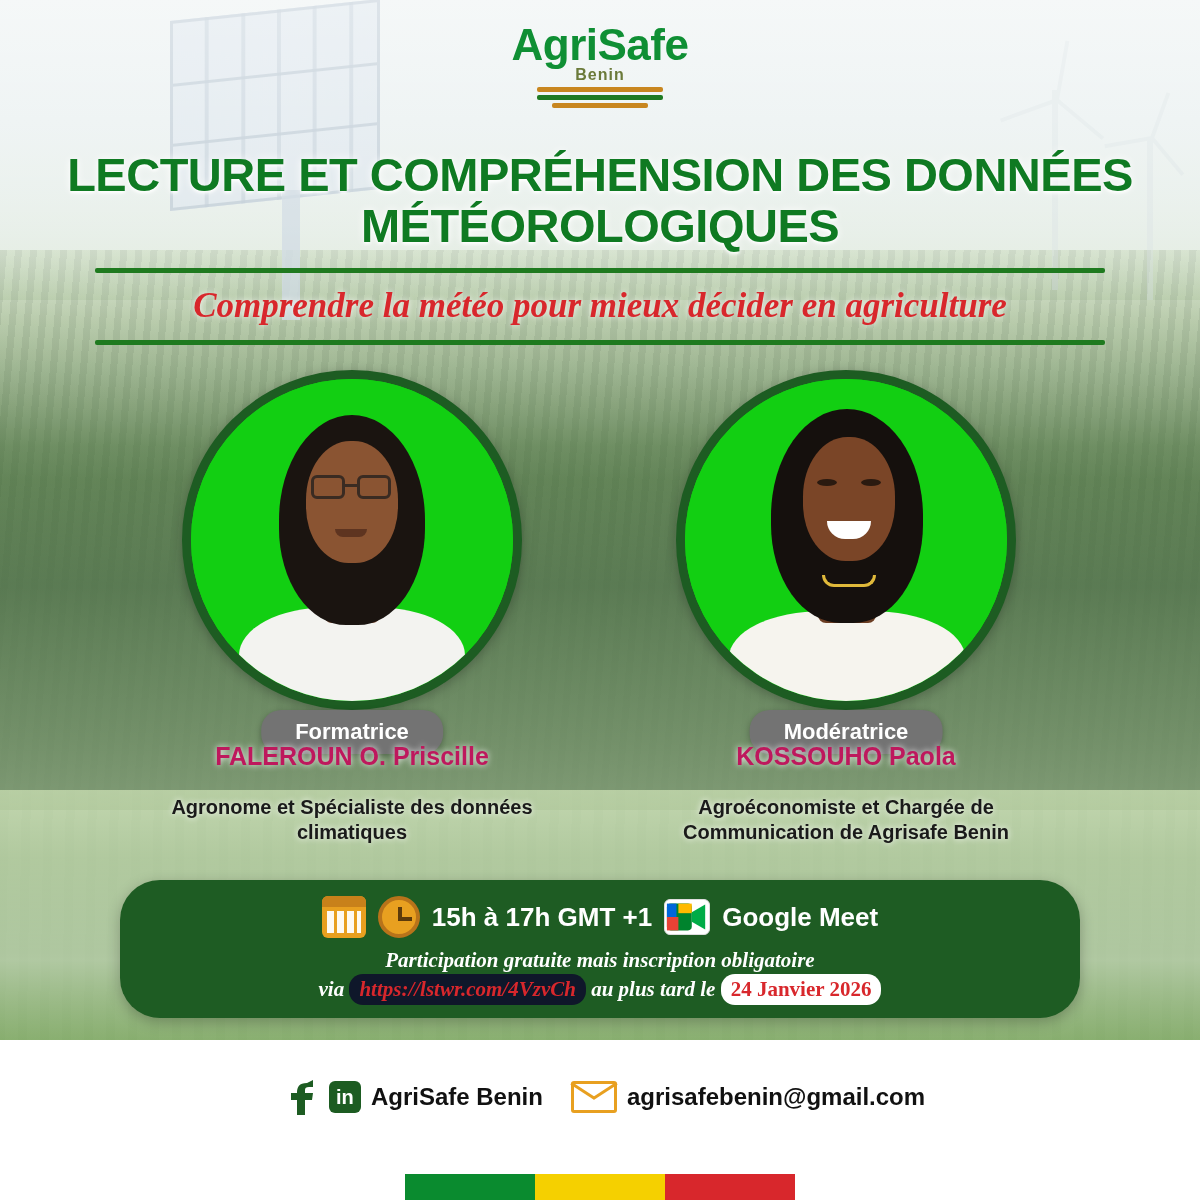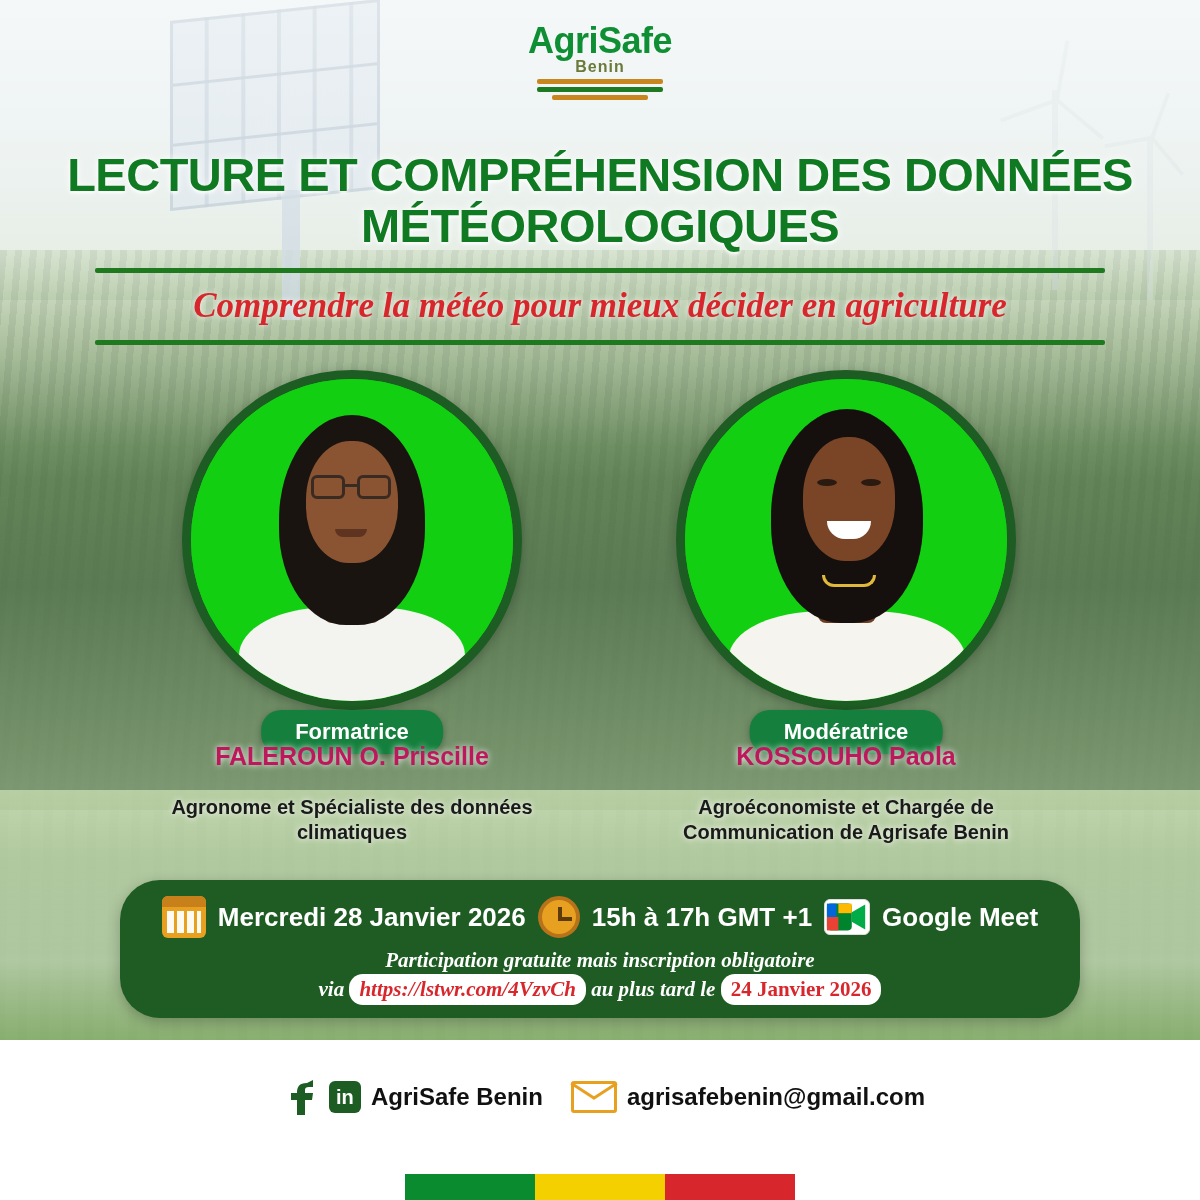--- a/index.html
+++ b/index.html
@@ -58,21 +58,21 @@
   .turbine { position: absolute; opacity: .38; }
   .turbine .mast { position:absolute; bottom:0; left:50%; width:6px; margin-left:-3px; background:#c9d5d8; }
   .turbine .blade { position:absolute; left:50%; top:0; width:4px; background:#c9d5d8; transform-origin: 50% 100%; }
 
   
   .logo {
     position: absolute; left: 0; right: 0; top: 20px;
     text-align: center;
   }
   .logo-text {
-    font-size: 36px; font-weight: bold; letter-spacing: -0.5px;
+    font-size: 44px; font-weight: bold; letter-spacing: -0.5px;
     color: #0a8b2f; display: inline-block; position: relative;
   }
   .logo-text .agri { color: #0f8f34; }
   .logo-text .safe { color: #0f8f34; }
   .logo-leaf {
     position: absolute; right: 26px; top: -16px; width: 0; height: 0;
   }
   .logo-benin {
     font-size: 16px; font-weight: bold; color: #6b7a3a; letter-spacing: 1px;
     margin-top: -4px;
@@ -118,21 +118,21 @@
   
   .p-hair { position:absolute; border-radius:50% 50% 46% 46%; background:#17120f; }
   .p-face { position:absolute; border-radius:48% 48% 46% 46%; }
   .p-neck { position:absolute; border-radius:8px; }
   .p-body { position:absolute; border-radius:40% 40% 0 0; }
   .p-glasses { position:absolute; border:3px solid #3a2b22; border-radius:6px; }
   .p-smile { position:absolute; border-radius:0 0 40px 40px; background:#ffffff; }
 
   .role-badge {
     position: absolute; top: 340px; left: 50%; transform: translateX(-50%);
-    background: #15803d; color: #fff; font-weight: bold; font-size: 22px;
+    background: #737373; color: #fff; font-weight: bold; font-size: 22px;
     padding: 9px 34px; border-radius: 20px; white-space: nowrap;
     box-shadow: 0 2px 6px rgba(0,0,0,0.3);
   }
   .p-name {
     position: absolute; top: 372px; left: -30px; right: -30px;
     font-size: 25px; font-weight: bold; color: #be185d;
     text-shadow: 0 0 6px rgba(255,255,255,0.95);
   }
   .p-title {
     position: absolute; top: 425px; left: -50px; right: -50px;
@@ -152,21 +152,21 @@
     color: #ffffff; font-size: 26px; font-weight: bold;
   }
   .panel-row1 .txt { white-space: nowrap; }
   .panel-row2 {
     position: absolute; left: 0; right: 0; top: 66px;
     text-align: center; color: #fff;
     font-family: "Liberation Serif", serif;
     font-style: italic; font-weight: bold; font-size: 21px; line-height: 1.35;
   }
   .pill-link {
-    display: inline-block; background: #ffffff; color: #d8272c;
+    display: inline-block; background: #0f172a; color: #d8272c;
     border-radius: 14px; padding: 1px 10px; font-style: italic; font-weight: bold;
   }
   .pill-date {
     display: inline-block; background: #ffffff; color: #d8272c;
     border-radius: 14px; padding: 1px 10px; font-style: normal; font-weight: bold;
   }
 
   
   .footer {
     position: absolute; left: 0; right: 0; top: 1078px;
@@ -284,21 +284,20 @@
     <div class="p-name">KOSSOUHO Paola</div>
     <div class="p-title">Agroéconomiste et Chargée de Communication de Agrisafe Benin</div>
   </div>
 
   <div class="panel">
     <div class="panel-row1">
       <span class="ico cal">
         <span class="top"></span>
           <span class="grid"></span>
       </span>
-      <span class="txt">Mercredi 28 Janvier 2026</span>
       <span class="ico clock">
         <span class="h" style="left:16px; top:7px; width:4px; height:14px;"></span>
         <span class="h" style="left:18px; top:17px; width:12px; height:4px;"></span>
       </span>
       <span class="txt">15h à 17h GMT +1</span>
       <span class="ico meet">
         <svg width="46" height="36" viewBox="0 0 46 36">
           <rect x="2" y="4" width="26" height="28" rx="4" fill="#00832d"></rect>
           <rect x="2" y="4" width="10" height="14" fill="#0066da"></rect>
           <rect x="2" y="18" width="12" height="14" fill="#e94235"></rect>

